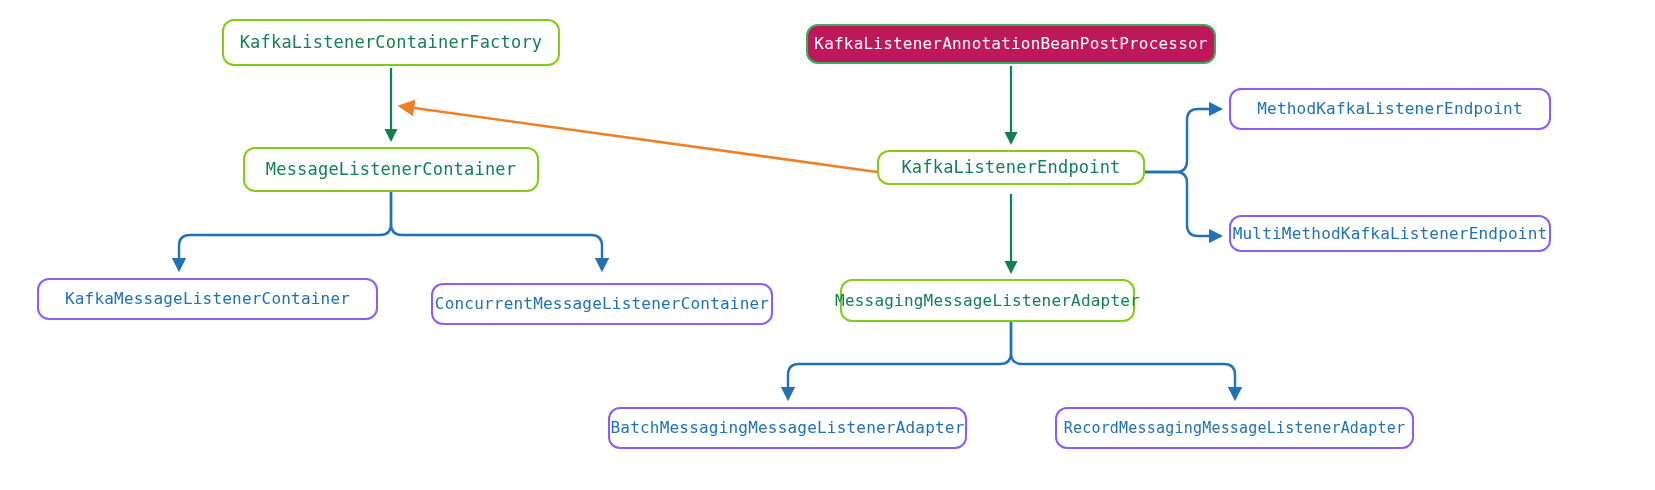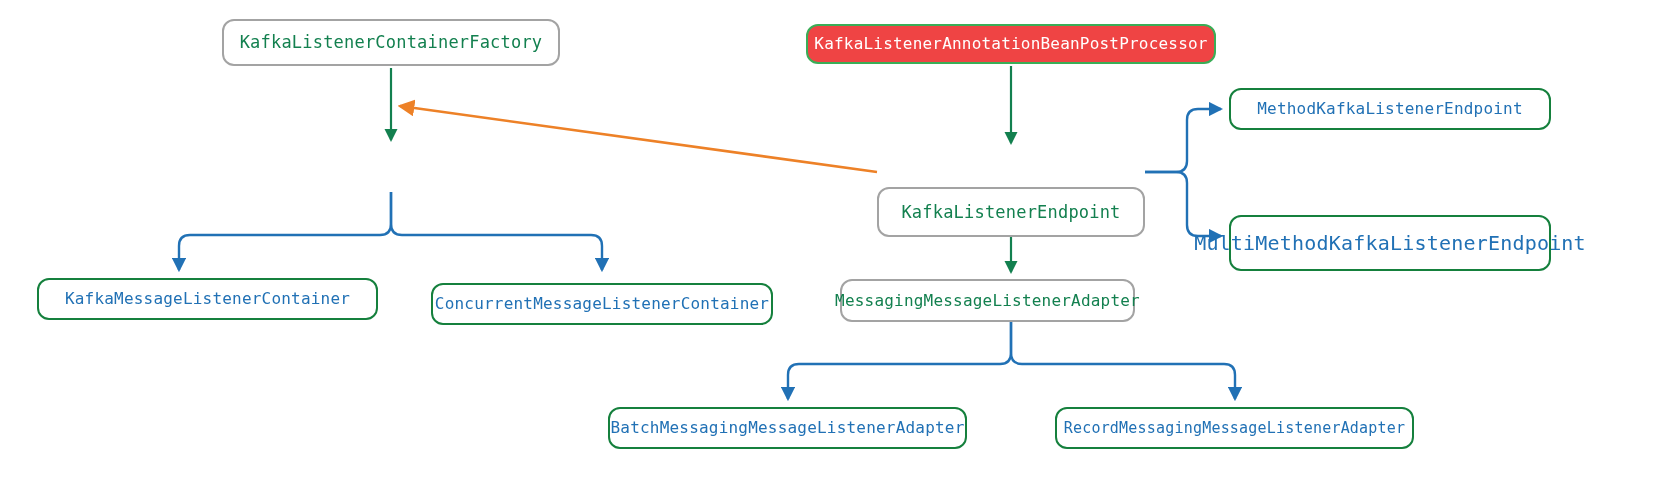--- a/index.html
+++ b/index.html
@@ -27,31 +27,31 @@
     box-sizing: border-box;
     border-radius: 12px;
     display: flex;
     align-items: center;
     justify-content: center;
     text-align: center;
     white-space: nowrap;
     letter-spacing: 0.2px;
   }
   .node-green {
-    border: 2px solid #a3a3a3;
+    border: 2px solid #84cc16;
     background: #ffffff;
     color: #13804f;
   }
   .node-green-filled {
     border: 2px solid #3aad57;
-    background: #ef4444;
+    background: #be185d;
     color: #ffffff;
   }
   .node-blue {
-    border: 2px solid #15803d;
+    border: 2px solid #8b5cf6;
     background: #ffffff;
     color: #2171b5;
   }
   .node-label {
     display: block;
     line-height: 1;
   }
 </style>
 </head>
 <body>
@@ -93,30 +93,33 @@
   </svg>
 
   <div class="node node-green" style="left:222px; top:19px; width:338px; height:47px; font-size:17px;">
     <span class="node-label">KafkaListenerContainerFactory</span>
   </div>
 
   <div class="node node-green-filled" style="left:806px; top:24px; width:410px; height:40px; font-size:16px;">
     <span class="node-label">KafkaListenerAnnotationBeanPostProcessor</span>
   </div>
 
+  <div class="node node-green" style="left:243px; top:147px; width:296px; height:45px; font-size:17px;">
+    <span class="node-label">MessageListenerContainer</span>
+  </div>
 
-  <div class="node node-green" style="left:877px; top:150px; width:268px; height:50px; font-size:17px;margin-top:37px;">
+  <div class="node node-green" style="left:877px; top:150px; width:268px; height:35px; font-size:17px;">
     <span class="node-label">KafkaListenerEndpoint</span>
   </div>
 
   <div class="node node-blue" style="left:1229px; top:88px; width:322px; height:42px; font-size:16px;">
     <span class="node-label">MethodKafkaListenerEndpoint</span>
   </div>
 
-  <div class="node node-blue" style="left:1229px; top:215px; width:322px; height:56px; font-size:20px;">
+  <div class="node node-blue" style="left:1229px; top:215px; width:322px; height:37px; font-size:16px;">
     <span class="node-label">MultiMethodKafkaListenerEndpoint</span>
   </div>
 
   <div class="node node-blue" style="left:9px; top:278px; width:341px; height:42px; font-size:16px;margin-left:28px;">
     <span class="node-label">KafkaMessageListenerContainer</span>
   </div>
 
   <div class="node node-blue" style="left:431px; top:283px; width:342px; height:42px; font-size:16px;">
     <span class="node-label">ConcurrentMessageListenerContainer</span>
   </div>

